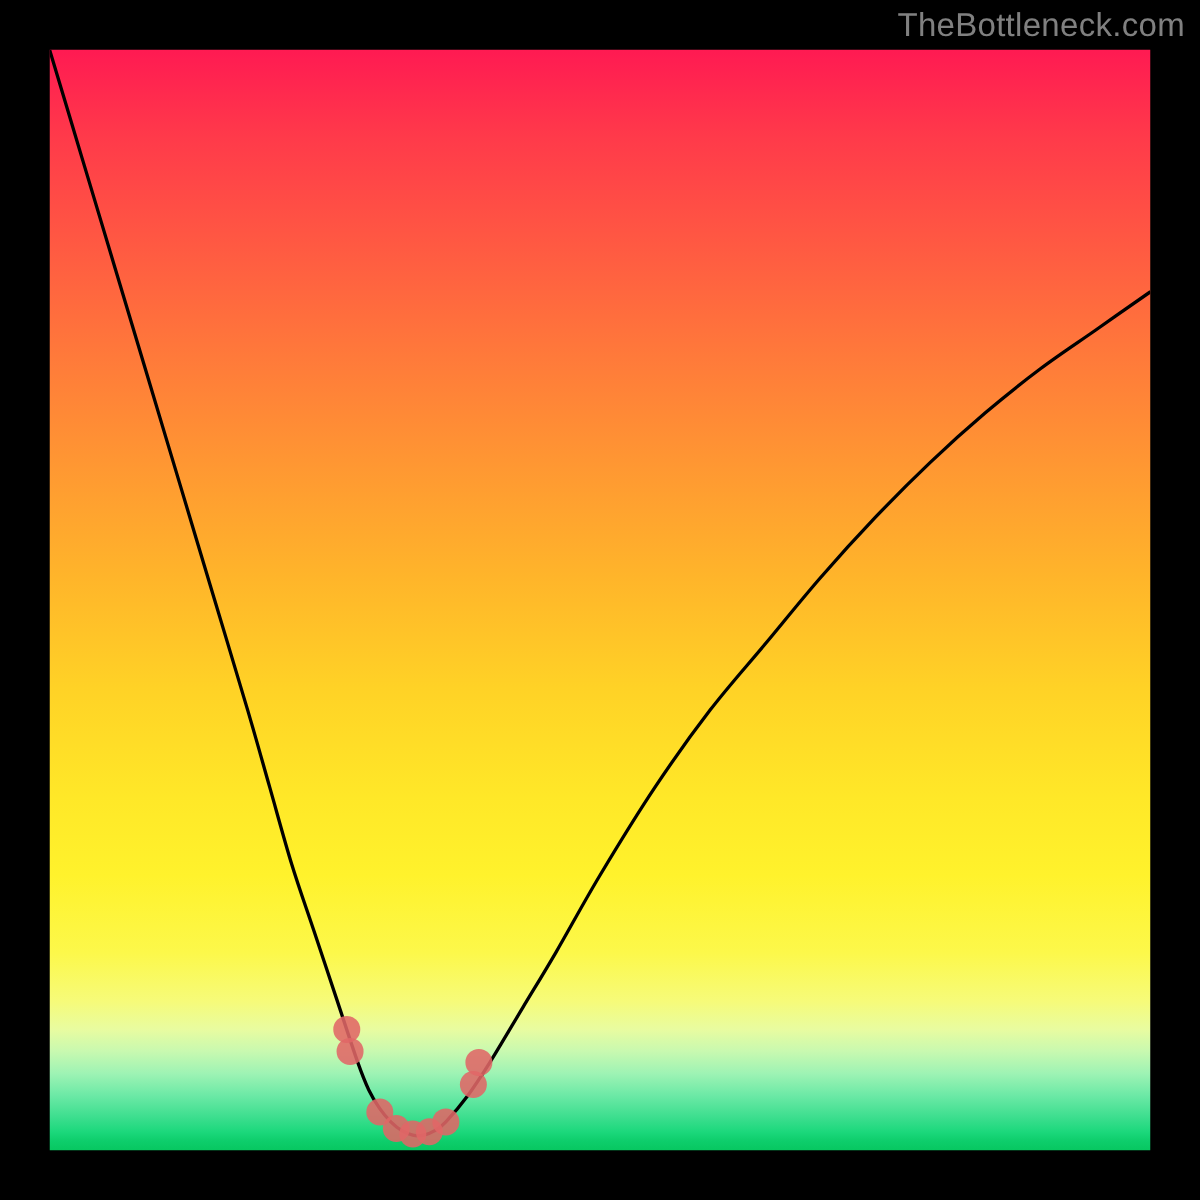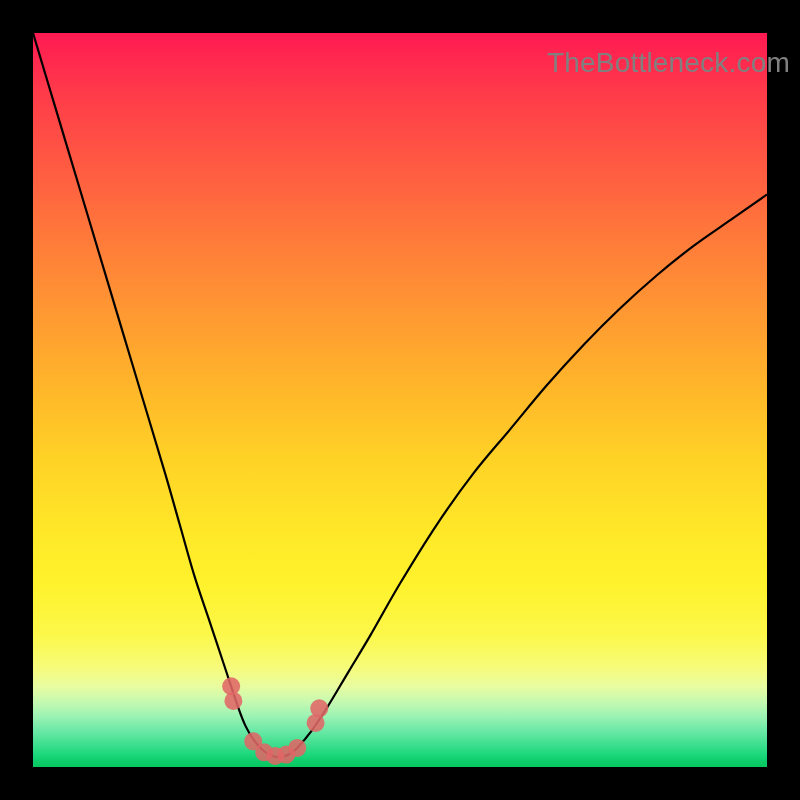--- a/index.html
+++ b/index.html
@@ -53,25 +53,24 @@
   }
   .curve {
     position: absolute;
     inset: 0;
   }
   .watermark {
     position: absolute;
     top: 4px;
     right: 10px;
     color: #808080;
-    font-size: 28px;
+    font-size: 22px;
     letter-spacing: 0.2px;
     font-weight: 500;
     font-family: Arial, Helvetica, sans-serif;
-    margin-top: 43px;
   }
 </style>
 </head>
 <body>
 
 <div class="frame">
   <div class="plot-area">
     <div class="gradient-bg"></div>
     <svg class="curve" viewBox="0 0 734 734" preserveAspectRatio="none">
       <path id="curve-path" fill="none" stroke="#000000" stroke-width="2.2" stroke-linejoin="round" d="M 0.00 0.00 C 3.67 12.23, 14.68 48.93, 22.02 73.40 C 29.36 97.87, 36.70 122.33, 44.04 146.80 C 51.38 171.27, 58.72 195.73, 66.06 220.20 C 73.40 244.67, 80.74 269.13, 88.08 293.60 C 95.42 318.07, 102.76 342.53, 110.10 367.00 C 117.44 391.47, 126.00 419.60, 132.12 440.40 C 138.24 461.20, 141.91 474.65, 146.80 491.78 C 151.69 508.91, 156.59 527.26, 161.48 543.16 C 166.37 559.06, 171.27 572.52, 176.16 587.20 C 181.05 601.88, 185.95 616.56, 190.84 631.24 C 195.73 645.92, 201.85 664.88, 205.52 675.28 C 209.19 685.68, 210.41 688.49, 212.86 693.63 C 215.31 698.77, 217.75 702.56, 220.20 706.11 C 222.65 709.66, 225.09 712.47, 227.54 714.92 C 229.99 717.36, 232.43 719.32, 234.88 720.79 C 237.33 722.26, 239.77 723.23, 242.22 723.72 C 244.67 724.21, 247.11 724.21, 249.56 723.72 C 252.01 723.23, 254.45 722.26, 256.90 720.79 C 259.35 719.32, 260.57 718.83, 264.24 714.92 C 267.91 711.00, 274.03 703.91, 278.92 697.30 C 283.81 690.69, 287.48 685.07, 293.60 675.28 C 299.72 665.49, 308.28 650.81, 315.62 638.58 C 322.96 626.35, 329.08 616.56, 337.64 601.88 C 346.20 587.20, 355.99 568.85, 367.00 550.50 C 378.01 532.15, 391.47 510.13, 403.70 491.78 C 415.93 473.43, 428.17 456.30, 440.40 440.40 C 452.63 424.50, 464.87 411.04, 477.10 396.36 C 489.33 381.68, 501.57 366.39, 513.80 352.32 C 526.03 338.25, 538.27 324.80, 550.50 311.95 C 562.73 299.11, 574.97 286.87, 587.20 275.25 C 599.43 263.63, 611.67 252.62, 623.90 242.22 C 636.13 231.82, 648.37 222.04, 660.60 212.86 C 672.83 203.69, 685.07 195.73, 697.30 187.17 C 709.53 178.61, 727.88 165.76, 734.00 161.48"></path>

